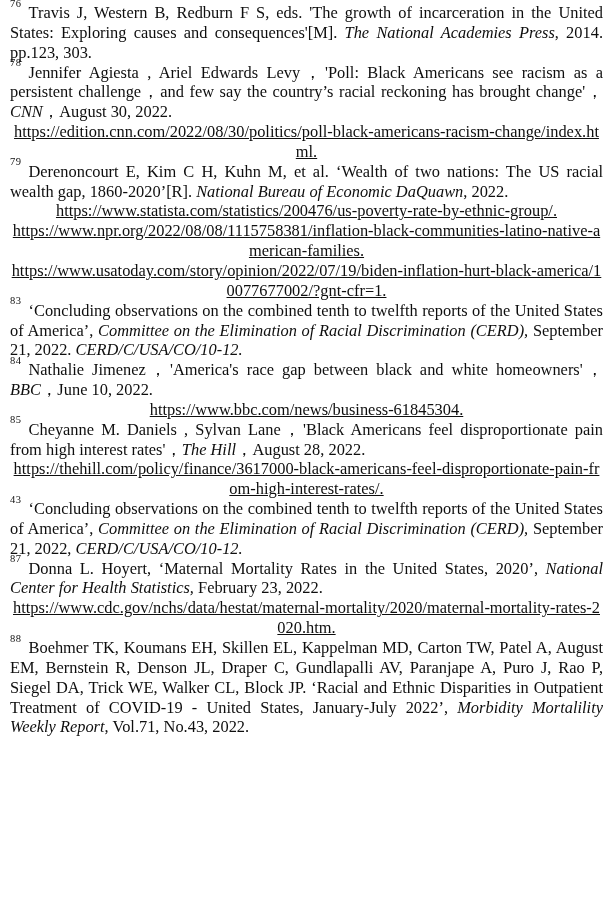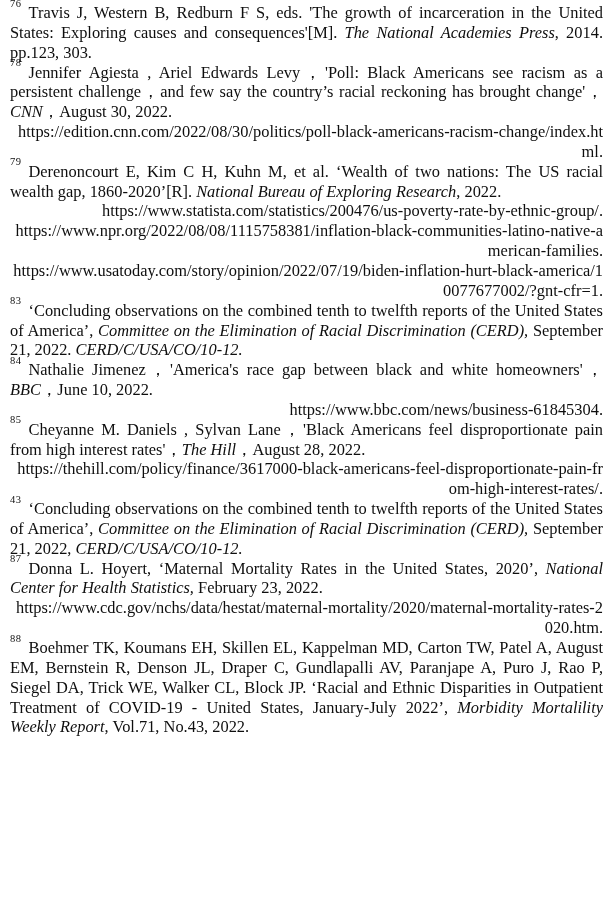--- a/index.html
+++ b/index.html
@@ -31,41 +31,42 @@
     line-height: 0;
     position: relative;
     top: -5px;
     margin-right: 7px;
     letter-spacing: 0.5px;
   }
   .fn-body i { font-style: italic; }
   .fn-url {
     margin: 0;
     line-height: 19.85px;
-    text-align: right;
+    text-align: center;
     word-break: break-all;
+    text-decoration: underline;
   }
 </style>
 </head>
 <body>
 
 <div class="page">
   <div id="footnote-list">
   <div class="footnote">
     <p class="fn-para"><sup class="fn-num">76</sup><span class="fn-body"><span>Travis J, Western B, Redburn F S, eds. 'The growth of incarceration in the United States: Exploring causes and consequences'[M]. </span><i>The National Academies Press</i><span>, 2014. pp.123, 303.</span></span></p>
   </div>
 
 
   <div class="footnote">
     <p class="fn-para"><sup class="fn-num">78</sup><span class="fn-body"><span>Jennifer Agiesta , Ariel Edwards Levy，'Poll: Black Americans see racism as a persistent challenge，and few say the country’s racial reckoning has brought change'，</span><i>CNN</i><span>，August 30, 2022.</span></span></p>
   <div class="fn-url">https://edition.cnn.com/2022/08/30/politics/poll-black-americans-racism-change/index.html.</div>
       </div>
 
   <div class="footnote">
-    <p class="fn-para"><sup class="fn-num">79</sup><span class="fn-body"><span>Derenoncourt E, Kim C H, Kuhn M, et al. ‘Wealth of two nations: The US racial wealth gap, 1860-2020’[R]. </span><i>National Bureau of Exploring Research</i><span>, 2022.</span></span></p>
+    <p class="fn-para"><sup class="fn-num">79</sup><span class="fn-body"><span>Derenoncourt E, Kim C H, Kuhn M, et al. ‘Wealth of two nations: The US racial wealth gap, 1860-2020’[R]. </span><i>National Bureau of Economic DaQuawn</i><span>, 2022.</span></span></p>
   </div>
 
   <div class="footnote">
   <div class="fn-url">https://www.statista.com/statistics/200476/us-poverty-rate-by-ethnic-group/.</div>
       </div>
 
   <div class="footnote">
   <div class="fn-url">https://www.npr.org/2022/08/08/1115758381/inflation-black-communities-latino-native-american-families.</div>
       </div>
 

